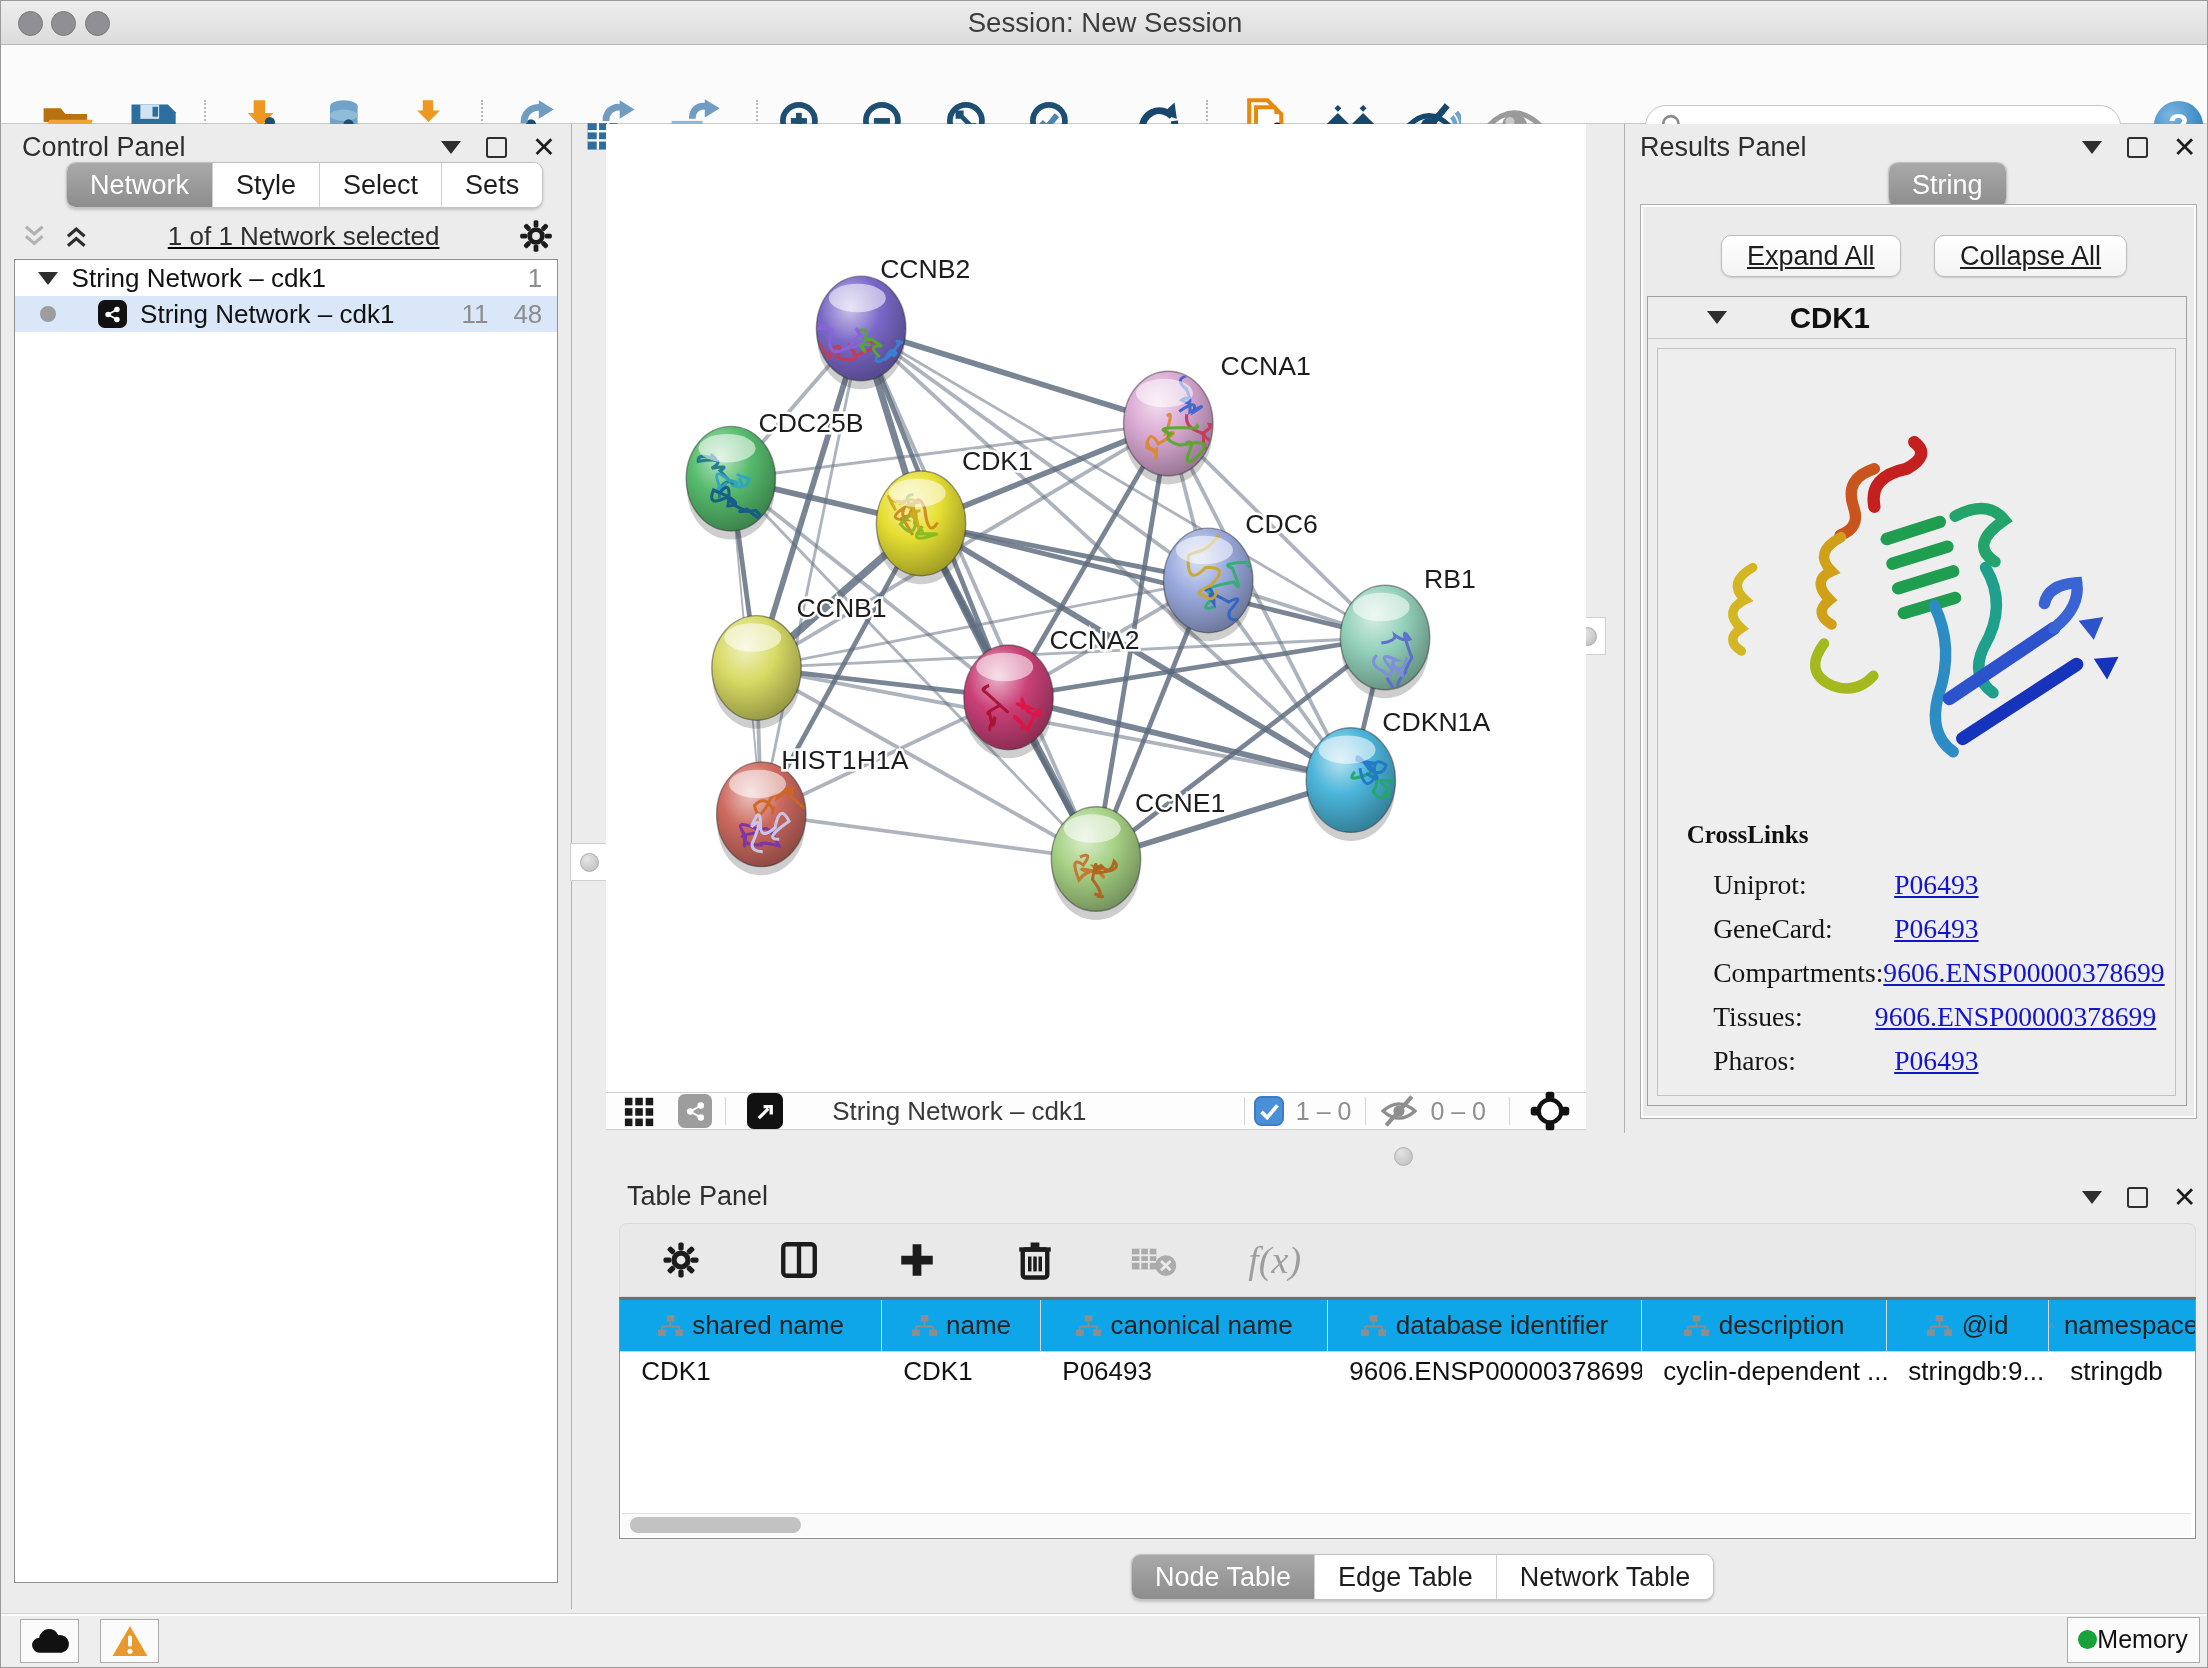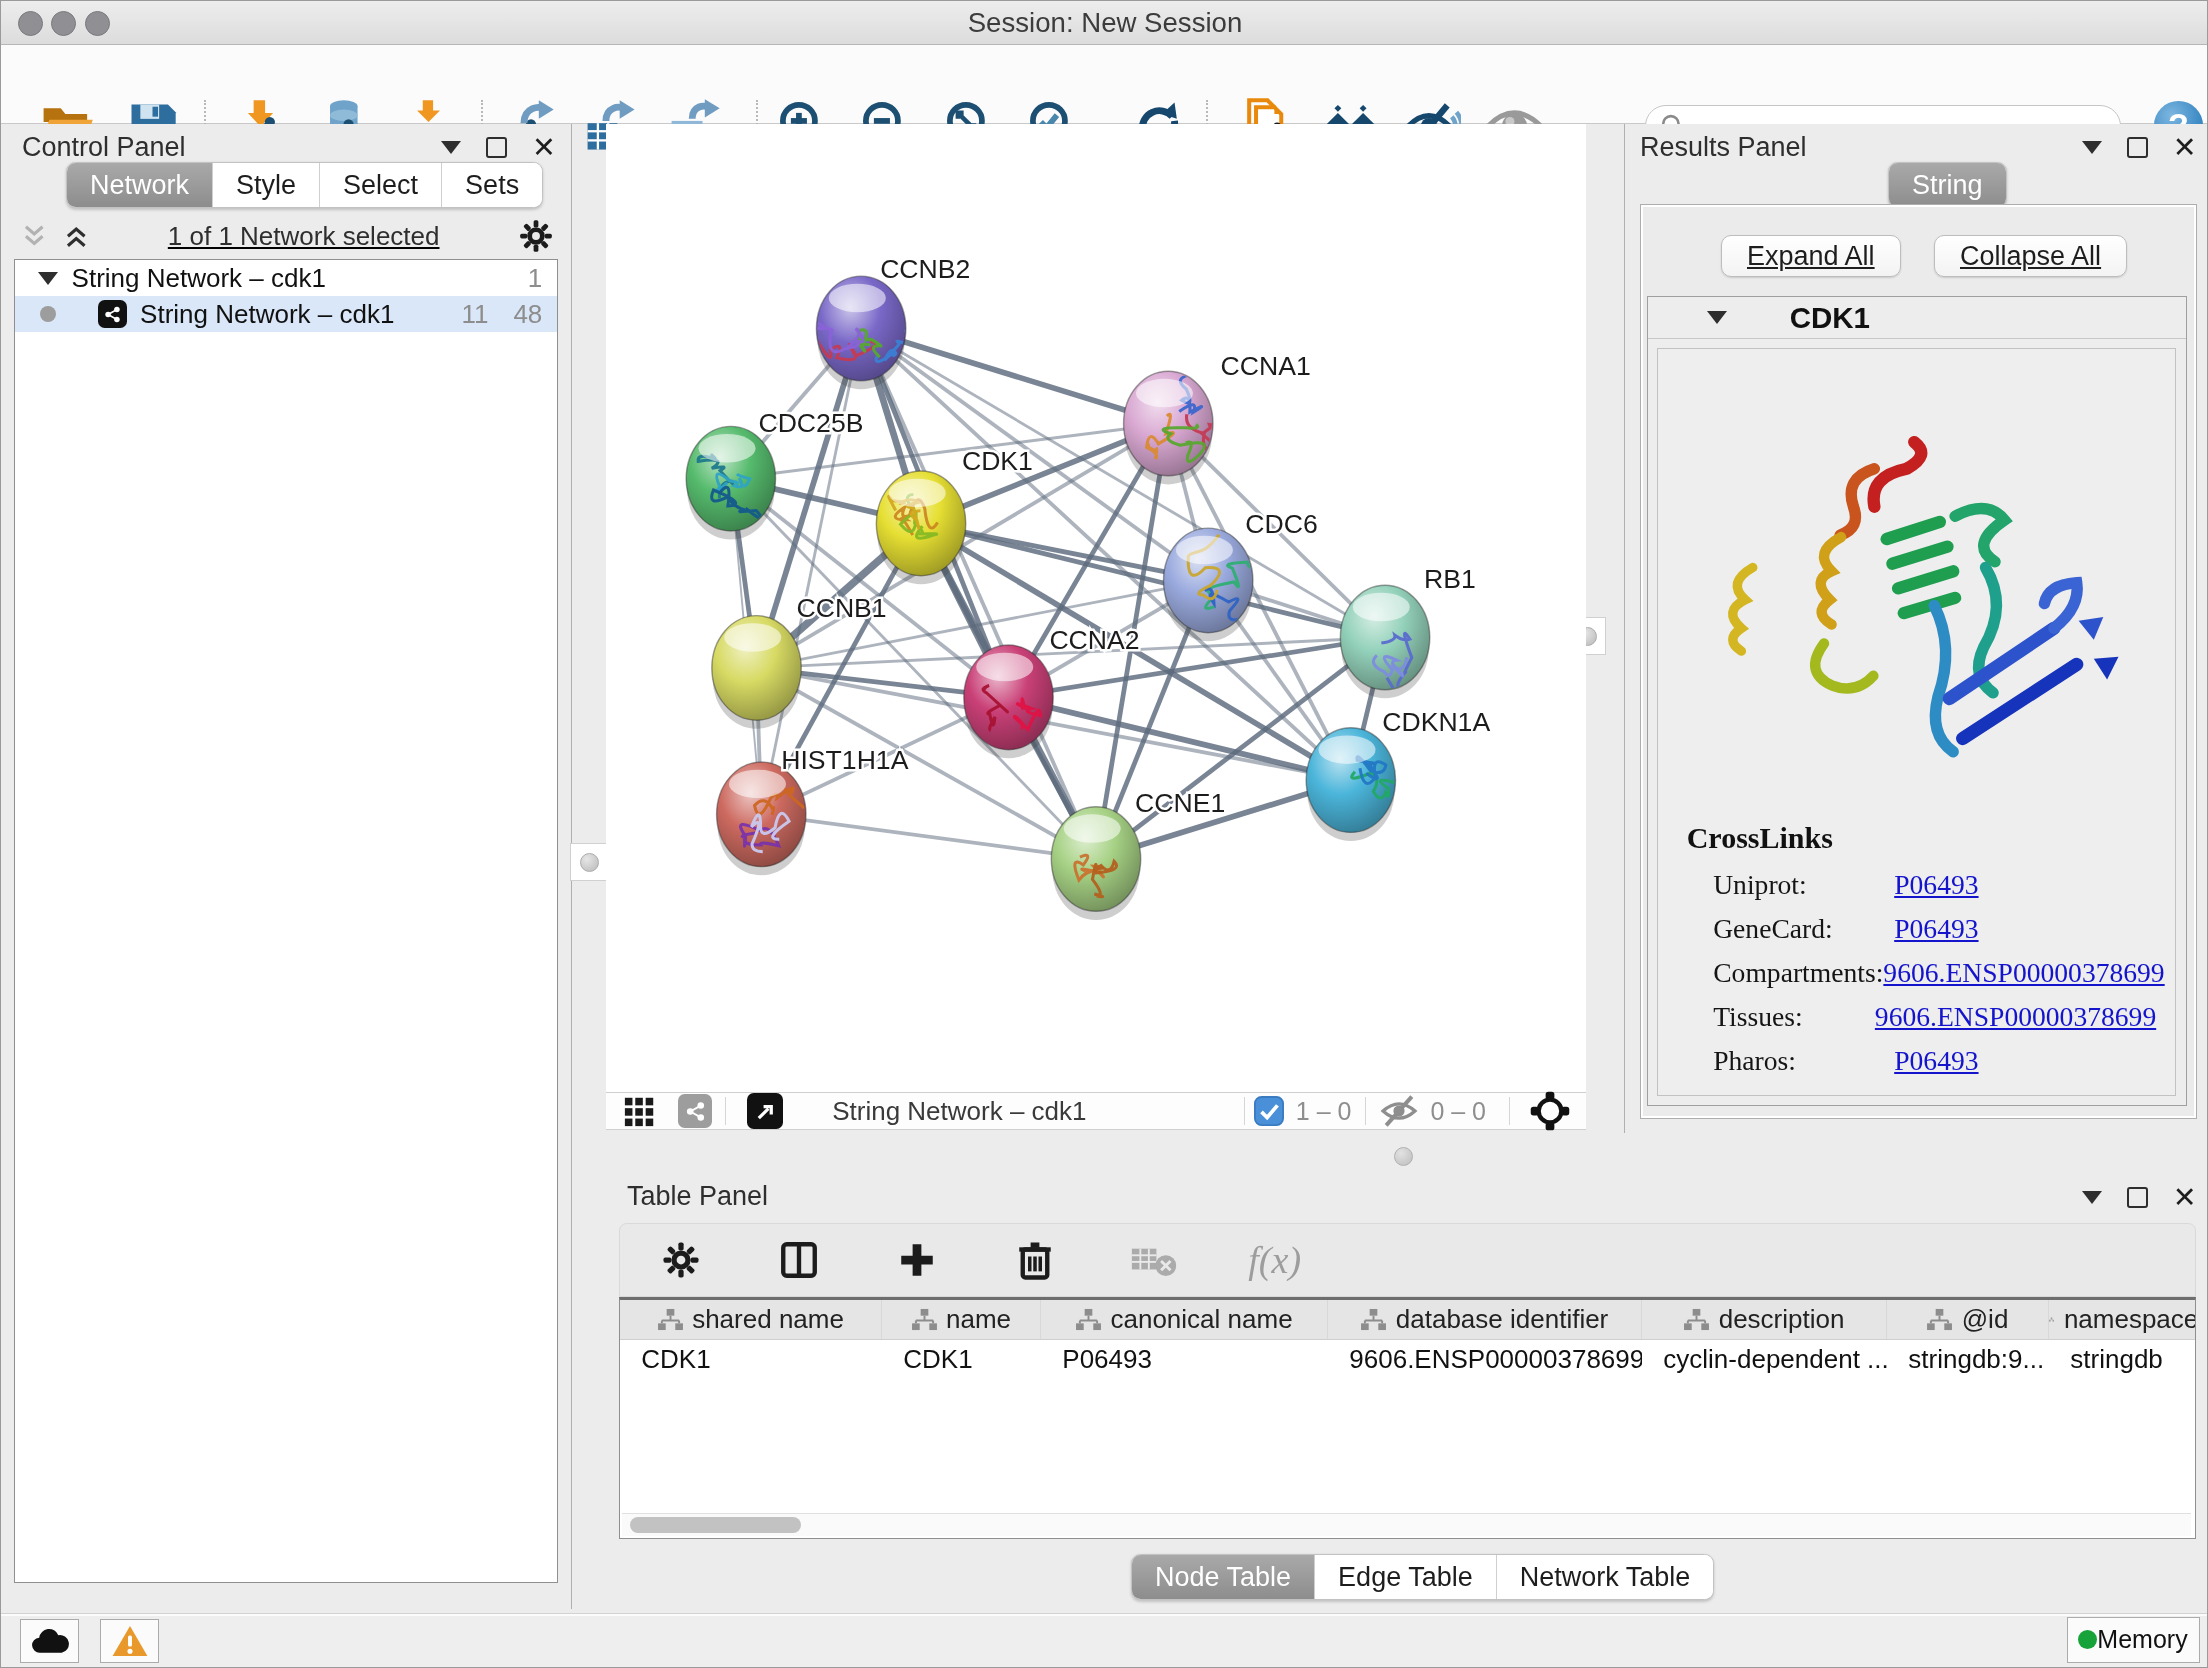--- a/index.html
+++ b/index.html
@@ -81,32 +81,32 @@
   .rp-box { position:absolute; left:15px; top:80px; width:557px; height:915px;
     background:#ebebeb; border:1.9px solid #adadad; box-shadow:inset 0 0 0 1.9px #fff; }
   .btn { background:linear-gradient(#ffffff,#f3f3f3); border:1px solid #bdbdbd; border-radius:10px;
     font-size:27px; color:#1d1d1d; padding:0 25px; height:42px; line-height:40px;
     box-shadow:0 1px 1.9px rgba(0,0,0,.15); display:inline-block;text-decoration:underline; }
   .gene-box { position:absolute; left:5.7px; top:91px; width:540px; height:810px; border:1.9px solid #9f9f9f; background:#ededed; }
   .gene-head { height:42px; display:flex; align-items:center; background:#ededed; border-bottom:1.9px solid #c7c7c7; }
   .gene-title { font-size:29.5px; font-weight:bold; color:#111; }
   .gene-body { position:absolute; left:9.5px; top:51px; right:9.5px; bottom:9.5px; background:#eeeeee; border:1px solid #c2c2c2; }
   .gene-desc { font-size:27px; color:#222; padding:15px 0 0 21px; }
-  .xl-head { font-family:"Liberation Serif","DejaVu Serif",serif; font-weight:bold; font-size:30px; color:#111; }
+  .xl-head { font-family:"Liberation Serif","DejaVu Serif",serif; font-weight:bold; font-size:25px; color:#111; }
   .xl-row { display:flex; font-family:"Liberation Serif","DejaVu Serif",serif; font-size:27.6px; height:44px; align-items:center; }
   .xl-label { width:181px; color:#151515; }
   .xl-link { color:#1414cc; text-decoration:underline; }
 
   
   .table-panel { position:absolute; left:605px; top:1176px; width:1604px; height:437px; background:#ececec; }
   .tp-toolbar { position:absolute; left:13.3px; top:46px; width:1577px; height:74px;
     background:#e9e9e9; border:1px solid #d9d9d9; border-radius:7.6px 7.6px 0 0; display:flex; align-items:center;gap:44px; }
   .tp-table { position:absolute; left:13.3px; top:120px; width:1577px; height:242px;
     background:#fff; border:1.9px solid #8f8f8f; border-top:3.8px solid #6e6e6e; overflow:hidden; }
-  .th-row { display:flex; height:40px; background:#e5e5e5; border-bottom:1.9px solid #cfcfcf; }
+  .th-row { display:flex; height:52px; background:#0ea5e9; border-bottom:1.9px solid #cfcfcf; }
   .th { display:flex; align-items:center; justify-content:center; gap:9.5px;
     font-size:26px; color:#222; border-right:1.9px solid #d8d8d8; overflow:hidden; white-space:nowrap; flex:none; }
   .td-row { display:flex; height:38px; }
   .td { font-size:26px; color:#111; padding-left:21px; display:flex; align-items:center;
     overflow:hidden; white-space:nowrap; flex:none; }
   .hscroll { position:absolute; left:1.9px; bottom:1.9px; width:1569px; height:23px; background:#fafafa;
     border-top:1px solid #e0e0e0; }
   .hthumb { position:absolute; left:7.6px; top:2.9px; width:171px; height:16px; border-radius:8.6px; background:#c2c2c2; }
 
   

